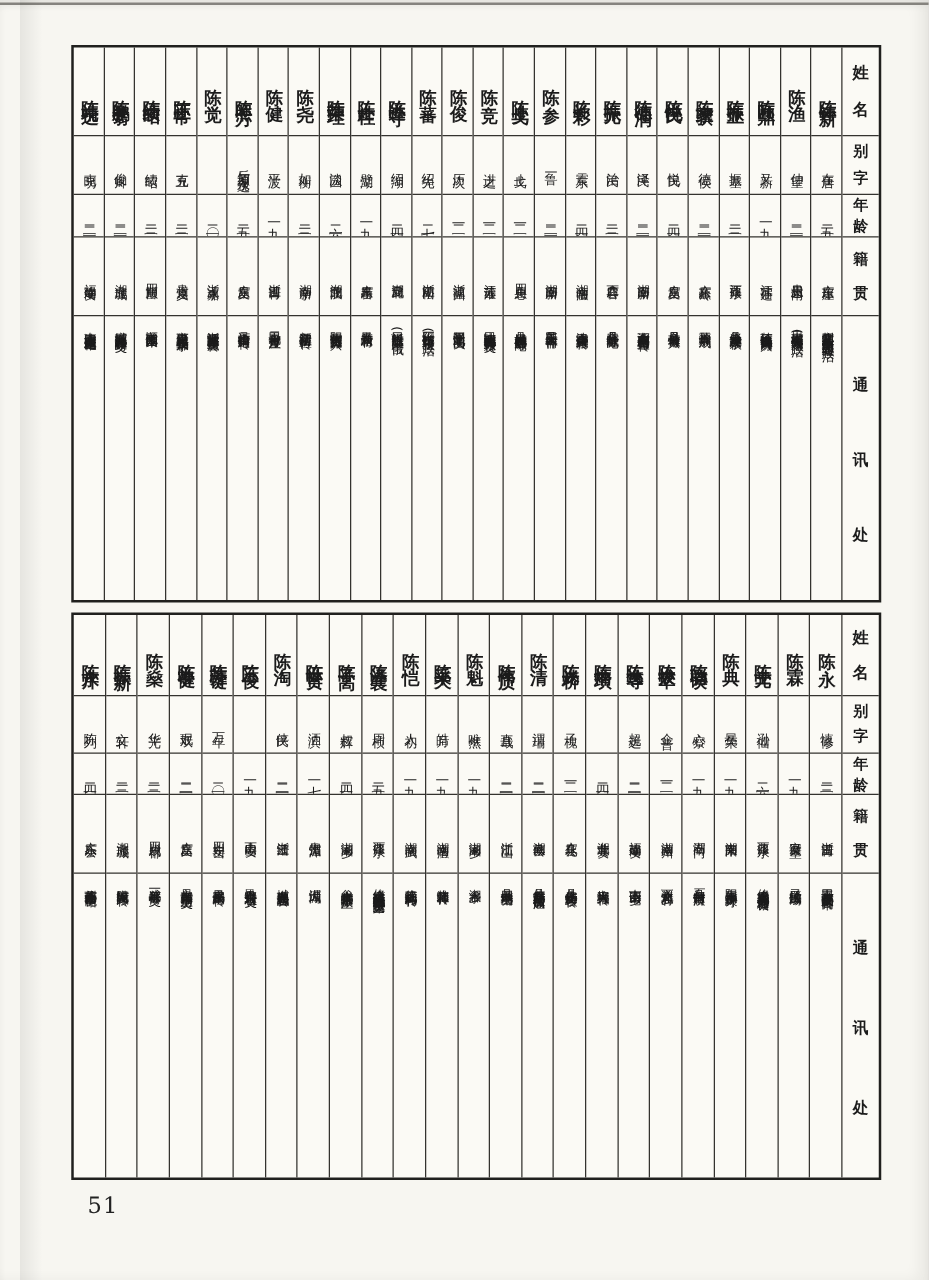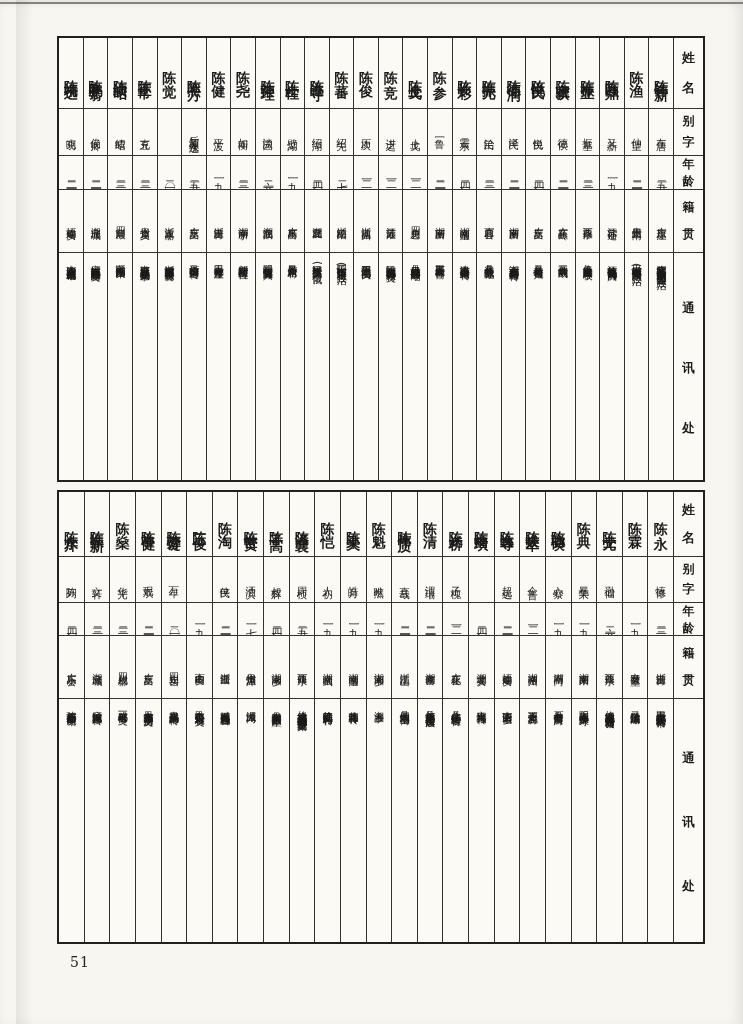--- a/index.html
+++ b/index.html
@@ -77,21 +77,21 @@
   .hstack{
     display:flex;flex-direction:column;justify-content:space-evenly;align-items:center;
     height:100%;width:100%;
   }
   .hstack i{font-style:normal;font-size:12px;}
   .h-name .hstack i{font-size:13px;}
   .h-address .hstack i{font-size:12.5px;}
 
   .page-number{
     position:absolute;left:70px;top:954px;
-    font-family:"DejaVu Serif",serif;font-size:14px;letter-spacing:1px;color:#222;
+    font-family:"DejaVu Serif",serif;font-size:18px;letter-spacing:1px;color:#222;
   }
 </style>
 </head>
 <body>
 
 <div class="scan">
   <div class="gutter"></div>
   <div class="sheet">
     <section class="rtable t0">
         <div class="col header-col">

